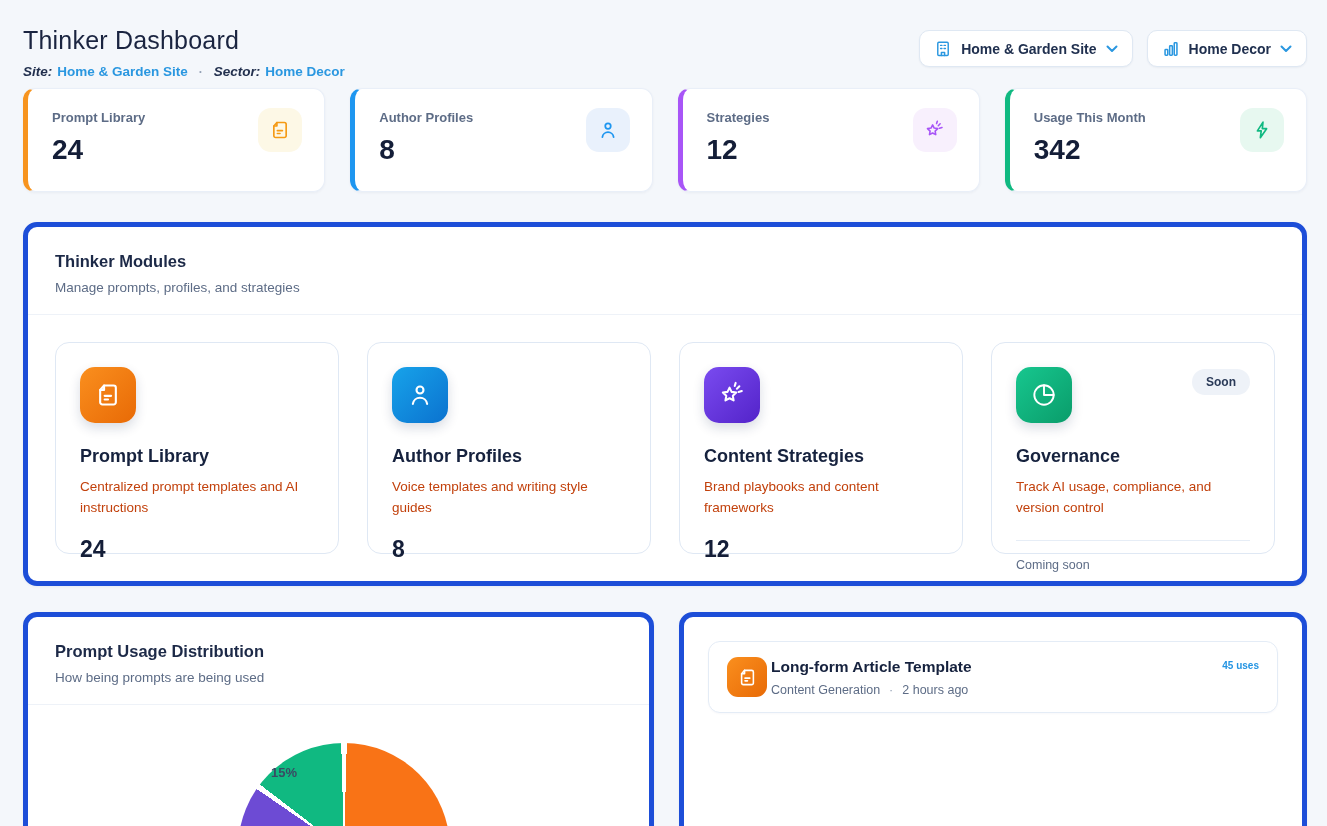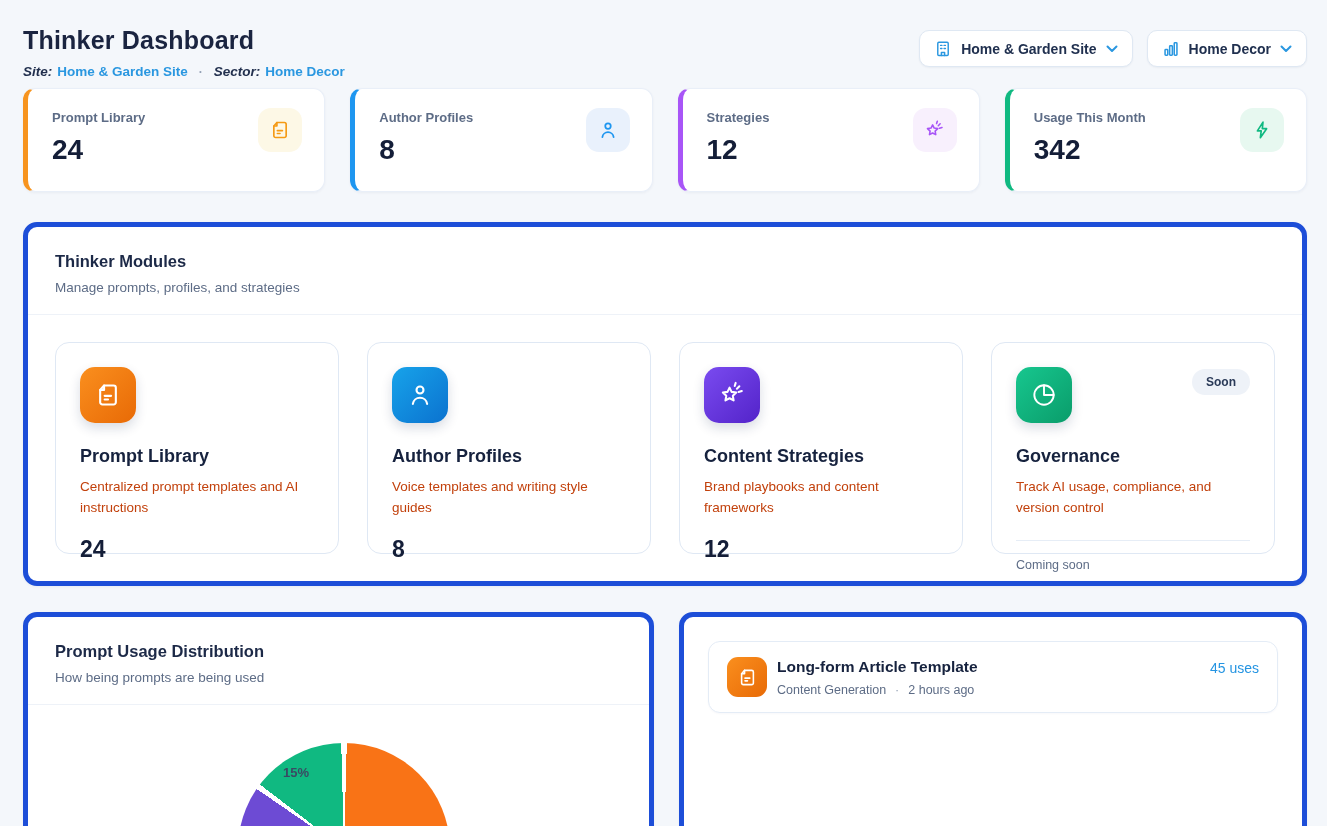--- a/index.html
+++ b/index.html
@@ -6,21 +6,21 @@
   html,body { width:1327px; height:826px; overflow:hidden; }
   body {
     background:#f4f7fb;
     font-family:"Liberation Sans","DejaVu Sans",sans-serif;
     color:#1a2540;
   }
   .page { padding:24px 20px 0 23px; }
 
   
   .header { display:flex; justify-content:space-between; align-items:flex-start; }
-  .page-title { font-size:25px; font-weight:700; color:#1a2440; letter-spacing:.2px; margin:2px 0 9px; }
+  .page-title { font-size:25px; font-weight:400; color:#1a2440; letter-spacing:.2px; margin:2px 0 9px; }
   .subtitle { font-size:13.5px; font-weight:700; color:#22304e; display:flex; align-items:center; }
   .subtitle .lbl { margin-right:5px;font-style:italic; }
   .subtitle .link { color:#2a97e0; cursor:pointer; }
   .subtitle .dot { color:#94a1b5; margin:0 11px; font-size:12px; }
   .selectors { display:flex; gap:14px; margin-top:6px; }
   .selector {
     display:flex; align-items:center; gap:9px; background:#fff;
     border:1px solid #dfe8f3; border-radius:10px; padding:0 14px; height:37px;
     font-size:14px; font-weight:700; color:#20304f;
     box-shadow:0 1px 2px rgba(20,40,80,.05); cursor:pointer;
@@ -91,39 +91,39 @@
     background:conic-gradient(from 0deg,
       #ffffff 0deg 1.5deg,
       #f97316 1.5deg 274deg,
       #ffffff 274deg 277deg,
       #6d4bd4 277deg 304.5deg,
       #ffffff 304.5deg 307.5deg,
       #10b981 307.5deg 358.5deg,
       #ffffff 358.5deg 360deg);
   }
   .donut-label {
-    position:absolute; left:58px; top:29px; transform:translate(-50%,-50%);
+    position:absolute; left:46px; top:29px; transform:translate(-50%,-50%);
     font-size:13px; font-weight:700; color:#3a4a63;
   }
 
   
   .prompts-body { padding:24px 24px; }
   .prompt-item {
-    display:flex; align-items:center; gap:10px; border:1px solid #e4ecf6; border-radius:12px;
+    display:flex; align-items:center; gap:4px; border:1px solid #e4ecf6; border-radius:12px;
     padding:15px 18px; background:#fff; box-shadow:0 1px 2px rgba(20,40,80,.03); cursor:pointer;
   }
   .prompt-icon {
     width:40px; height:40px; border-radius:11px; flex:none; color:#fff;
     display:flex; align-items:center; justify-content:center;
   }
   .prompt-info { flex:1; }
   .prompt-title { font-size:15.5px; font-weight:800; color:#16223e; }
   .prompt-meta { font-size:12.5px; color:#5d6c86; margin-top:7px; display:flex; align-items:center; }
   .prompt-meta .dot { margin:0 9px; color:#94a1b5; }
-  .prompt-uses { font-size:14px; font-weight:400; color:#2494e2; align-self:flex-start; margin-top:3px; }
+  .prompt-uses { font-size:10px; font-weight:700; color:#2494e2; align-self:flex-start; margin-top:3px; }
 </style>
 </head>
 <body>
 
 <div class="page">
 
   <div class="header">
     <div>
       <div class="page-title">Thinker Dashboard</div>
       <div class="subtitle">

